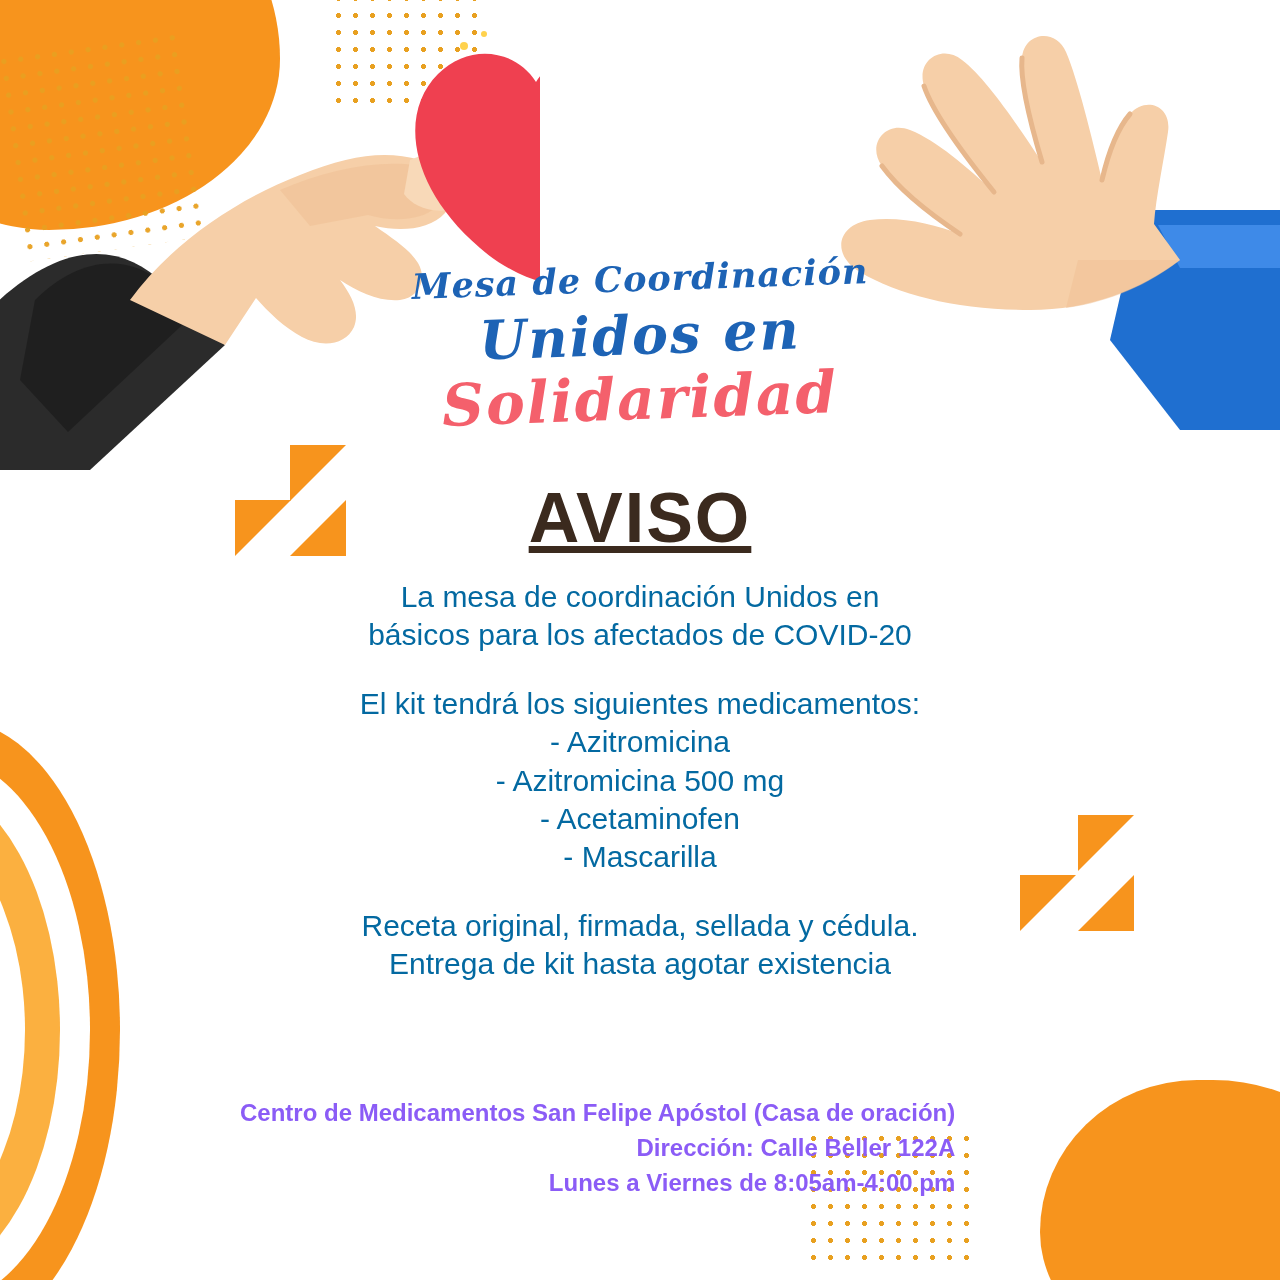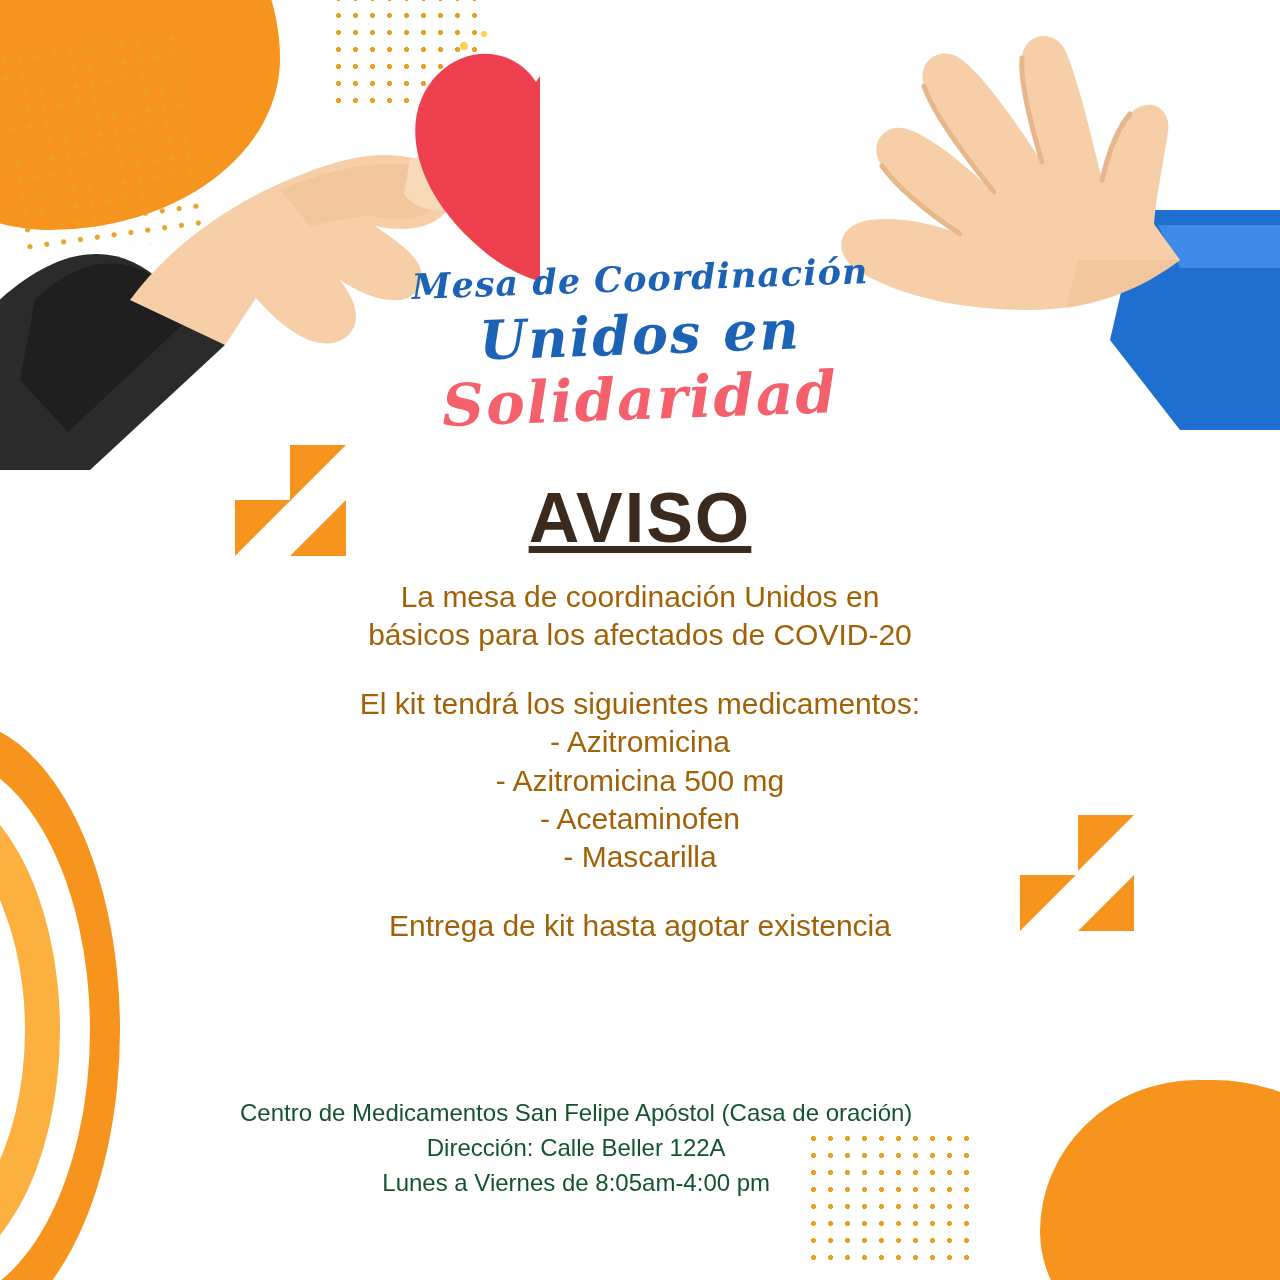--- a/index.html
+++ b/index.html
@@ -187,34 +187,35 @@
     color: #3b2a1e;
     letter-spacing: 2px;
     text-decoration: underline;
   }
   .body-text {
     position: absolute;
     left: 180px;
     width: 920px;
     top: 578px;
     text-align: center;
-    color: #a16207;
+    color: #0369a1;
     font-size: 30px;
     line-height: 1.28;
   }
   .body-text .para { margin: 0 0 0 0; }
   .body-text .gap { height: 30px; }
   .footer-text {
     position: absolute;
     left: 240px;
     top: 1096px;
-    color: #14532d;
+    color: #8b5cf6;
     font-size: 24px;
     line-height: 1.45;
-    text-align: center;
+    text-align: right;
+    font-weight: bold;
   }
 </style>
 </head>
 <body>
 
 <div class="poster">
 
   <div class="blob-top-left"></div>
   <div class="dots-top-left"></div>
   <div class="dots-top-mid"></div>
@@ -305,20 +306,21 @@
     <div class="gap"></div>
 
     <div class="para">El kit tendrá los siguientes medicamentos:</div>
     <div class="para">- Azitromicina</div>
     <div class="para">- Azitromicina 500 mg</div>
     <div class="para">- Acetaminofen</div>
     <div class="para">- Mascarilla</div>
 
     <div class="gap"></div>
 
+    <div class="para">Receta original, firmada, sellada y cédula.</div>
     <div class="para">Entrega de kit hasta agotar existencia</div>
   </div>
 
   <div class="footer-text">
     <div>Centro de Medicamentos San Felipe Apóstol (Casa de oración)</div>
     <div>Dirección: Calle Beller 122A</div>
     <div>Lunes a Viernes de 8:05am-4:00 pm</div>
   </div>
 
 </div>

